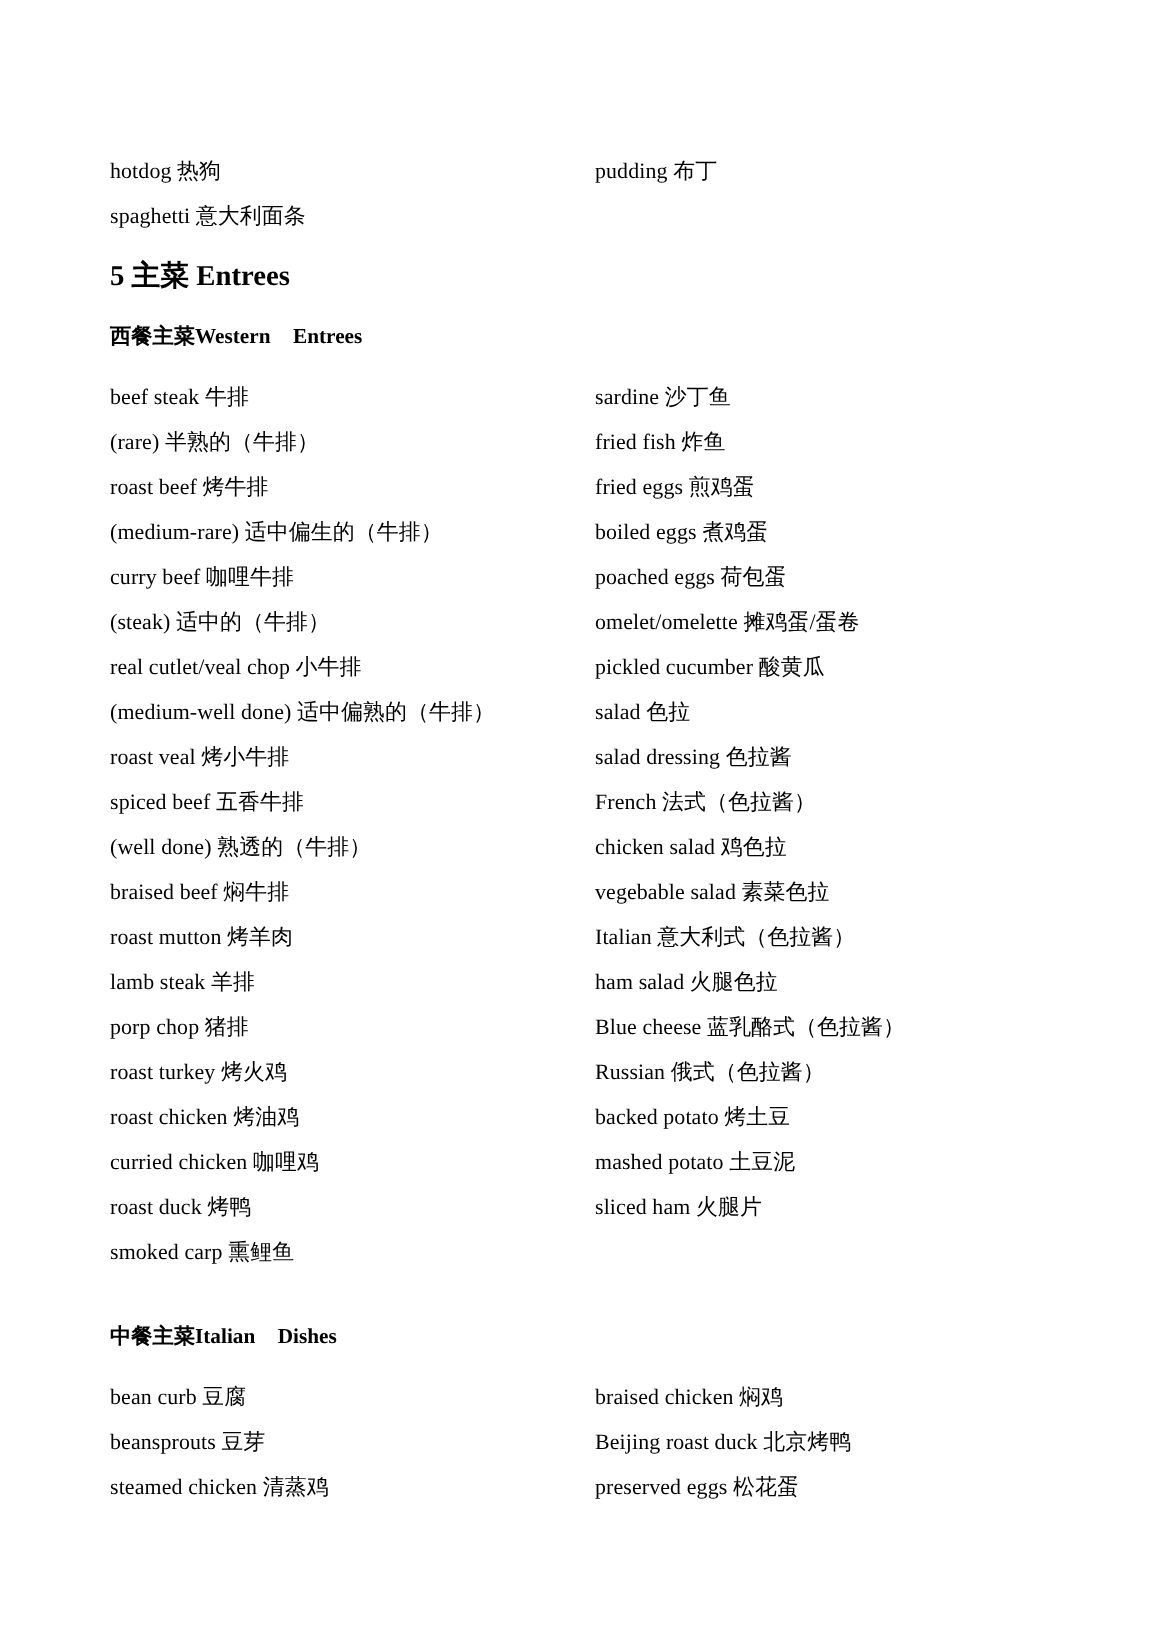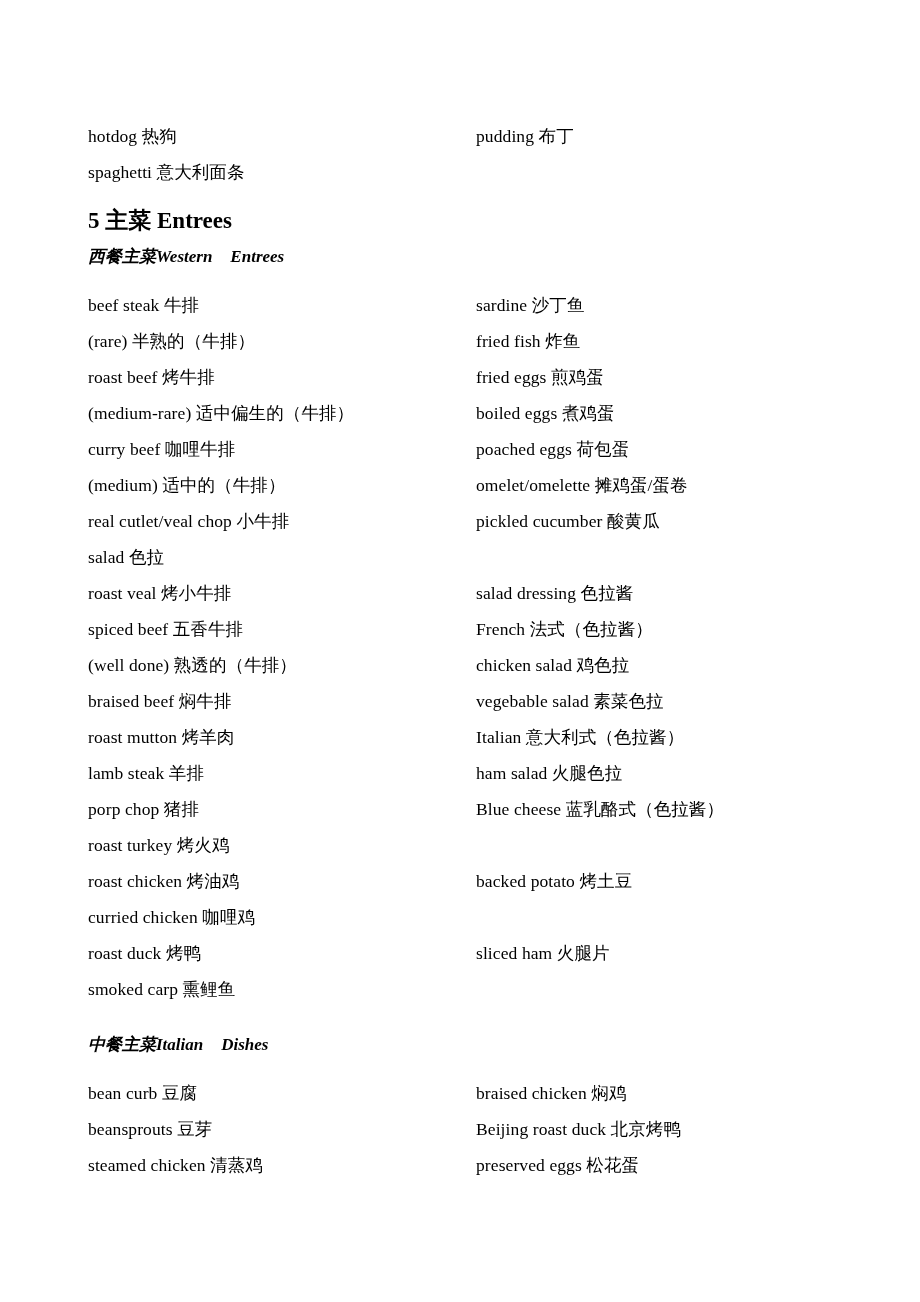--- a/index.html
+++ b/index.html
@@ -55,23 +55,23 @@
   .heading-num {
     font-size: 23px;
     font-weight: bold;
     height: 36px;
     line-height: 36px;
     margin-top: 13px;
   }
   .heading-sub {
     font-size: 17px;
     font-weight: bold;
-    font-style: italic;
     height: 36px;
     line-height: 36px;
+    margin-top: 12px;
   }
   .heading-sub .gap {
     display: inline-block;
     width: 18px;
   }
   .spacer-sm { height: 12px; }
   .spacer-md { height: 20px; }
 </style>
 </head>
 <body>
@@ -110,28 +110,29 @@
     </div>
     <div class="row">
       <div class="col-left entry">(medium-rare) 适中偏生的（牛排）</div>
       <div class="col-right entry">boiled eggs 煮鸡蛋</div>
     </div>
     <div class="row">
       <div class="col-left entry">curry beef 咖哩牛排</div>
       <div class="col-right entry">poached eggs 荷包蛋</div>
     </div>
     <div class="row">
-      <div class="col-left entry">(medium) 适中的（牛排）</div>
+      <div class="col-left entry">(steak) 适中的（牛排）</div>
       <div class="col-right entry">omelet/omelette 摊鸡蛋/蛋卷</div>
     </div>
     <div class="row">
       <div class="col-left entry">real cutlet/veal chop 小牛排</div>
       <div class="col-right entry">pickled cucumber 酸黄瓜</div>
     </div>
     <div class="row">
+      <div class="col-left entry">(medium-well done) 适中偏熟的（牛排）</div>
       <div class="col-right entry">salad 色拉</div>
     </div>
     <div class="row">
       <div class="col-left entry">roast veal 烤小牛排</div>
       <div class="col-right entry">salad dressing 色拉酱</div>
     </div>
     <div class="row">
       <div class="col-left entry">spiced beef 五香牛排</div>
       <div class="col-right entry">French 法式（色拉酱）</div>
     </div>
@@ -150,27 +151,29 @@
     <div class="row">
       <div class="col-left entry">lamb steak 羊排</div>
       <div class="col-right entry">ham salad 火腿色拉</div>
     </div>
     <div class="row">
       <div class="col-left entry">porp chop 猪排</div>
       <div class="col-right entry">Blue cheese 蓝乳酪式（色拉酱）</div>
     </div>
     <div class="row">
       <div class="col-left entry">roast turkey 烤火鸡</div>
+      <div class="col-right entry">Russian 俄式（色拉酱）</div>
     </div>
     <div class="row">
       <div class="col-left entry">roast chicken 烤油鸡</div>
       <div class="col-right entry">backed potato 烤土豆</div>
     </div>
     <div class="row">
       <div class="col-left entry">curried chicken 咖哩鸡</div>
+      <div class="col-right entry">mashed potato 土豆泥</div>
     </div>
     <div class="row">
       <div class="col-left entry">roast duck 烤鸭</div>
       <div class="col-right entry">sliced ham 火腿片</div>
     </div>
     <div class="row">
       <div class="col-left entry">smoked carp 熏鲤鱼</div>
       <div class="col-right entry"></div>
     </div>
   </div>

